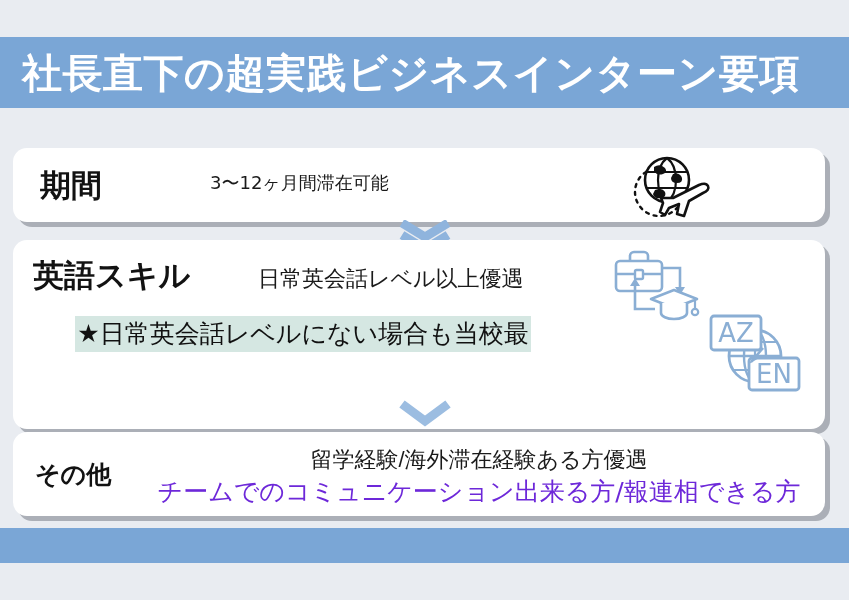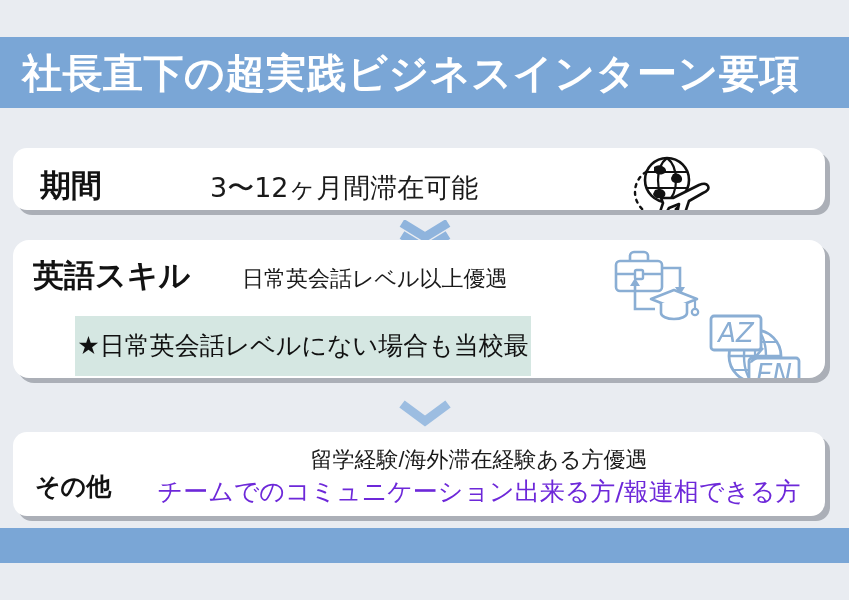--- a/index.html
+++ b/index.html
@@ -52,62 +52,62 @@
   .card {
     position: absolute;
     left: 13px;
     width: 812px;
     background: #ffffff;
     border-radius: 14px;
     box-shadow: 5px 5px 0 0 rgba(150,155,163,0.75);
     box-sizing: border-box;
     overflow: hidden;
   }
-  .card-1 { top: 148px; height: 62px; }
-  .card-2 { top: 240px; height: 138px; border-radius: 16px; }
+  .card-1 { top: 148px; height: 74px; }
+  .card-2 { top: 240px; height: 189px; }
   .card-3 { top: 432px; height: 84px; }
 
   .row-label {
     position: absolute;
     font-weight: bold;
     color: #121212;
     line-height: 1;
     white-space: nowrap;
     font-family: "DejaVu Sans", "Liberation Sans", sans-serif;
   }
   .label-1 { left: 27px; top: 22px; font-size: 31px; }
   .label-2 { left: 20px; top: 20px; font-size: 31px; }
-  .label-3 { left: 22px; top: 42px; font-size: 25px; }
+  .label-3 { left: 22px; top: 30px; font-size: 25px; }
 
   .row-value {
     position: absolute;
     color: #1a1a1a;
     line-height: 1;
     white-space: nowrap;
     font-weight: 400;
     font-family: "DejaVu Sans", "Liberation Sans", sans-serif;
   }
-  .value-1 { left: 197px; top: 26px; font-size: 27px; }
-  .value-2 { left: 229px; top: 28px; font-size: 22px; }
+  .value-1 { left: 197px; top: 26px; font-size: 18px; }
+  .value-2 { left: 245px; top: 28px; font-size: 22px; }
 
   
   .note-wrap {
     position: absolute;
     left: 0;
     top: 76px;
     width: 580px;
     text-align: center;
   }
   .note-line {
     display: inline-block;
     background: #d5e7e2;
     color: #111111;
     font-size: 25px;
     line-height: 1.42;
-    padding: 12px 2px;
+    padding: 0 2px;
     white-space: nowrap;
     font-family: "DejaVu Sans", "Liberation Sans", sans-serif;
   }
 
   
   .other-lines {
     position: absolute;
     left: 130px;
     top: 14px;
     width: 672px;
@@ -145,21 +145,20 @@
   }
   .icon-career {
     position: absolute;
     left: 598px;
     top: 6px;
   }
   .icon-translate {
     position: absolute;
     left: 694px;
     top: 72px;
-    font-style: italic;
   }
 </style>
 </head>
 <body>
 
 <div class="title-banner">
   <div class="title-text">社長直下の超実践ビジネスインターン要項</div>
 </div>
 
 <div class="card card-1">

